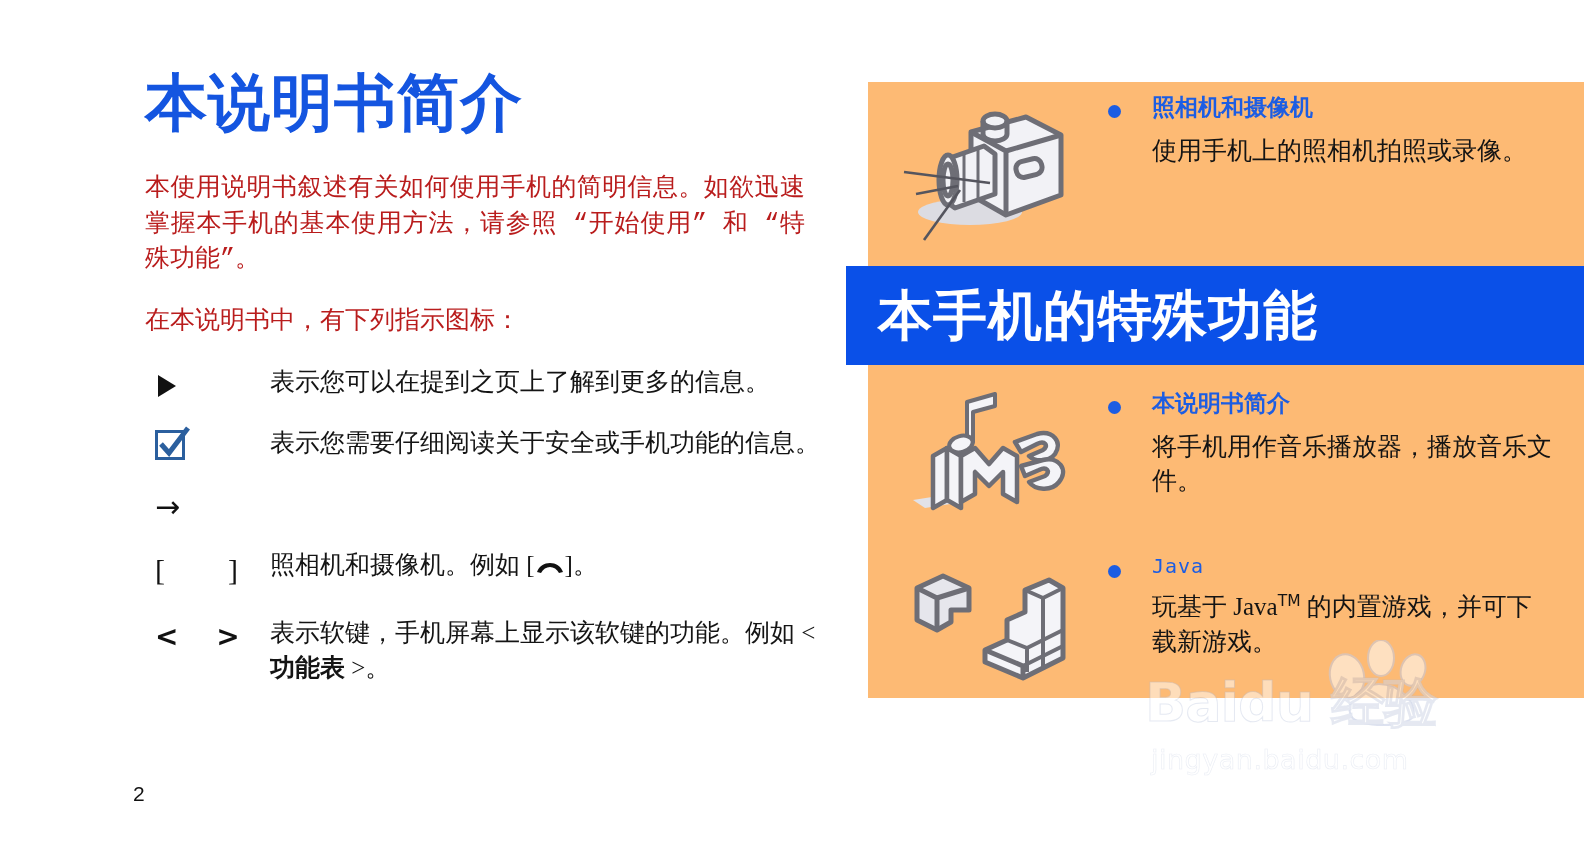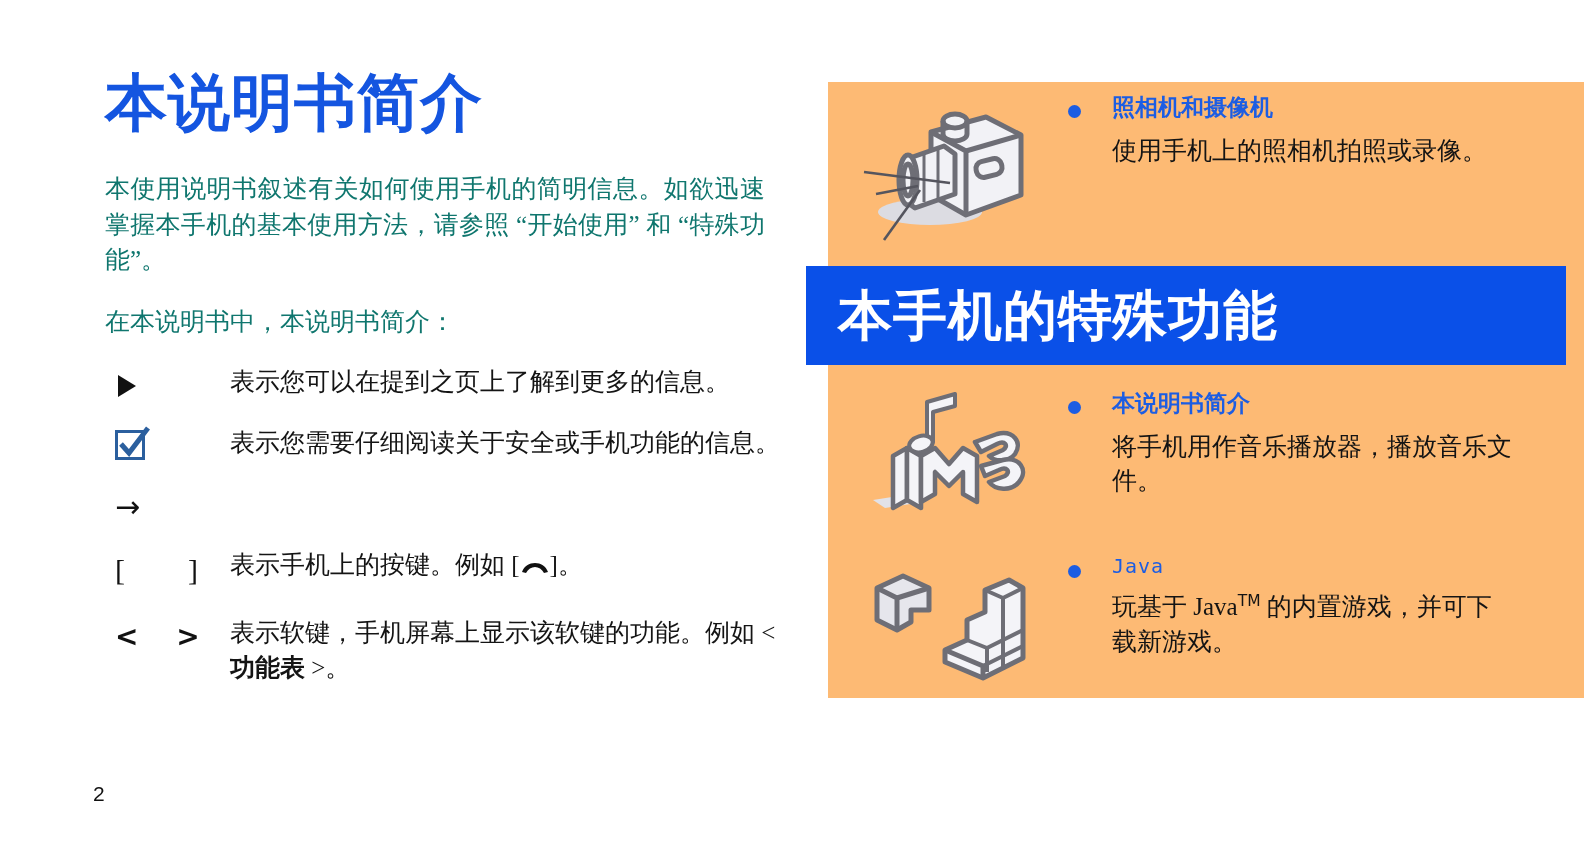--- a/index.html
+++ b/index.html
@@ -3,43 +3,44 @@
 <meta charset="utf-8">
 <style>
   html,body{margin:0;padding:0;}
   body{
     width:1584px;height:860px;
     background:#ffffff;
     font-family:"Liberation Serif","DejaVu Serif",serif;
     overflow:hidden;
     position:relative;
   }
-  .page{position:absolute;inset:0;}
+  .page{position:absolute;inset:0;margin-left:40px;}
 
   
   .left-col{
     position:absolute;left:105px;top:70px;width:680px;
   }
   .doc-title{
     color:#1455e0;
     font-family:"DejaVu Sans","Liberation Sans",sans-serif;
     font-weight:bold;
     font-size:62px;
     line-height:1.05;
     letter-spacing:1px;
     margin:0 0 36px 0;
     white-space:nowrap;
   }
   .para{
     font-size:25px;
     line-height:1.42;
-    color:#0f766e;
+    color:#b91c1c;
     margin:0 0 26px 0;
     width:660px;
     text-align:justify;
+    font-family:Liberation Mono, monospace;
   }
   .para.no-just{text-align:left;}
 
   .legend{margin-top:22px;}
   .legend-row{
     display:flex;
     align-items:flex-start;
     margin-bottom:26px;
   }
   .legend-sym{
@@ -191,21 +192,21 @@
 <body>
 
 <div class="page">
 
   <div class="left-col">
 
     <h1 class="doc-title">本说明书简介</h1>
 
     <p class="para">本使用说明书叙述有关如何使用手机的简明信息。如欲迅速掌握本手机的基本使用方法，请参照 “开始使用” 和 “特殊功能”。</p>
 
-    <p class="para no-just">在本说明书中，本说明书简介：</p>
+    <p class="para no-just">在本说明书中，有下列指示图标：</p>
 
     <div class="legend">
 
       <div class="legend-row">
         <div class="legend-sym">
           <span class="tri"></span>
         </div>
         <div class="legend-txt">表示您可以在提到之页上了解到更多的信息。</div>
       </div>
 
@@ -225,21 +226,21 @@
         <div class="legend-sym">
           <span class="arrow">→</span>
         </div>
       </div>
 
       <div class="legend-row">
         <div class="legend-sym">
           <span class="brk">[&nbsp;&nbsp;]</span>
         </div>
         <div class="legend-txt">
-          <span>表示手机上的按键。例如 [</span><span class="handset sans"><svg width="30" height="22" viewBox="0 0 30 22">
+          <span>照相机和摄像机。例如 [</span><span class="handset sans"><svg width="30" height="22" viewBox="0 0 30 22">
                 <path d="M2 18 C6 6, 24 6, 28 18 L24 19 C20 11, 10 11, 6 19 Z" fill="#111"></path>
               </svg></span><span>]。</span>
         </div>
       </div>
 
       <div class="legend-row">
         <div class="legend-sym">
           <span class="angle">&lt;&nbsp;&gt;</span>
         </div>
         <div class="legend-txt">
@@ -351,14 +352,26 @@
         </div>
       </div>
 
     </div>
   </div>
 
   <div class="banner">
     <h2>本手机的特殊功能</h2>
   </div>
 
+  <div class="watermark">
+    <svg class="paw" width="130" height="86" viewBox="0 0 130 86">
+      <g fill="#ffffff" stroke="#c3cbe4" stroke-width="2">
+        <ellipse cx="26" cy="36" rx="17" ry="22" transform="rotate(-12 26 36)"></ellipse>
+        <ellipse cx="60" cy="18" rx="13" ry="18"></ellipse>
+        <ellipse cx="92" cy="30" rx="12" ry="16" transform="rotate(18 92 30)"></ellipse>
+        <path d="M58 44 C78 44 96 62 92 76 C88 88 36 88 30 76 C24 62 40 44 58 44 Z"></path>
+      </g>
+    </svg>
+    <div class="wm-text">Baidu 经验</div>
+    <div class="wm-url">jingyan.baidu.com</div>
+  </div>
 
 </div>
 
 </body></html>

